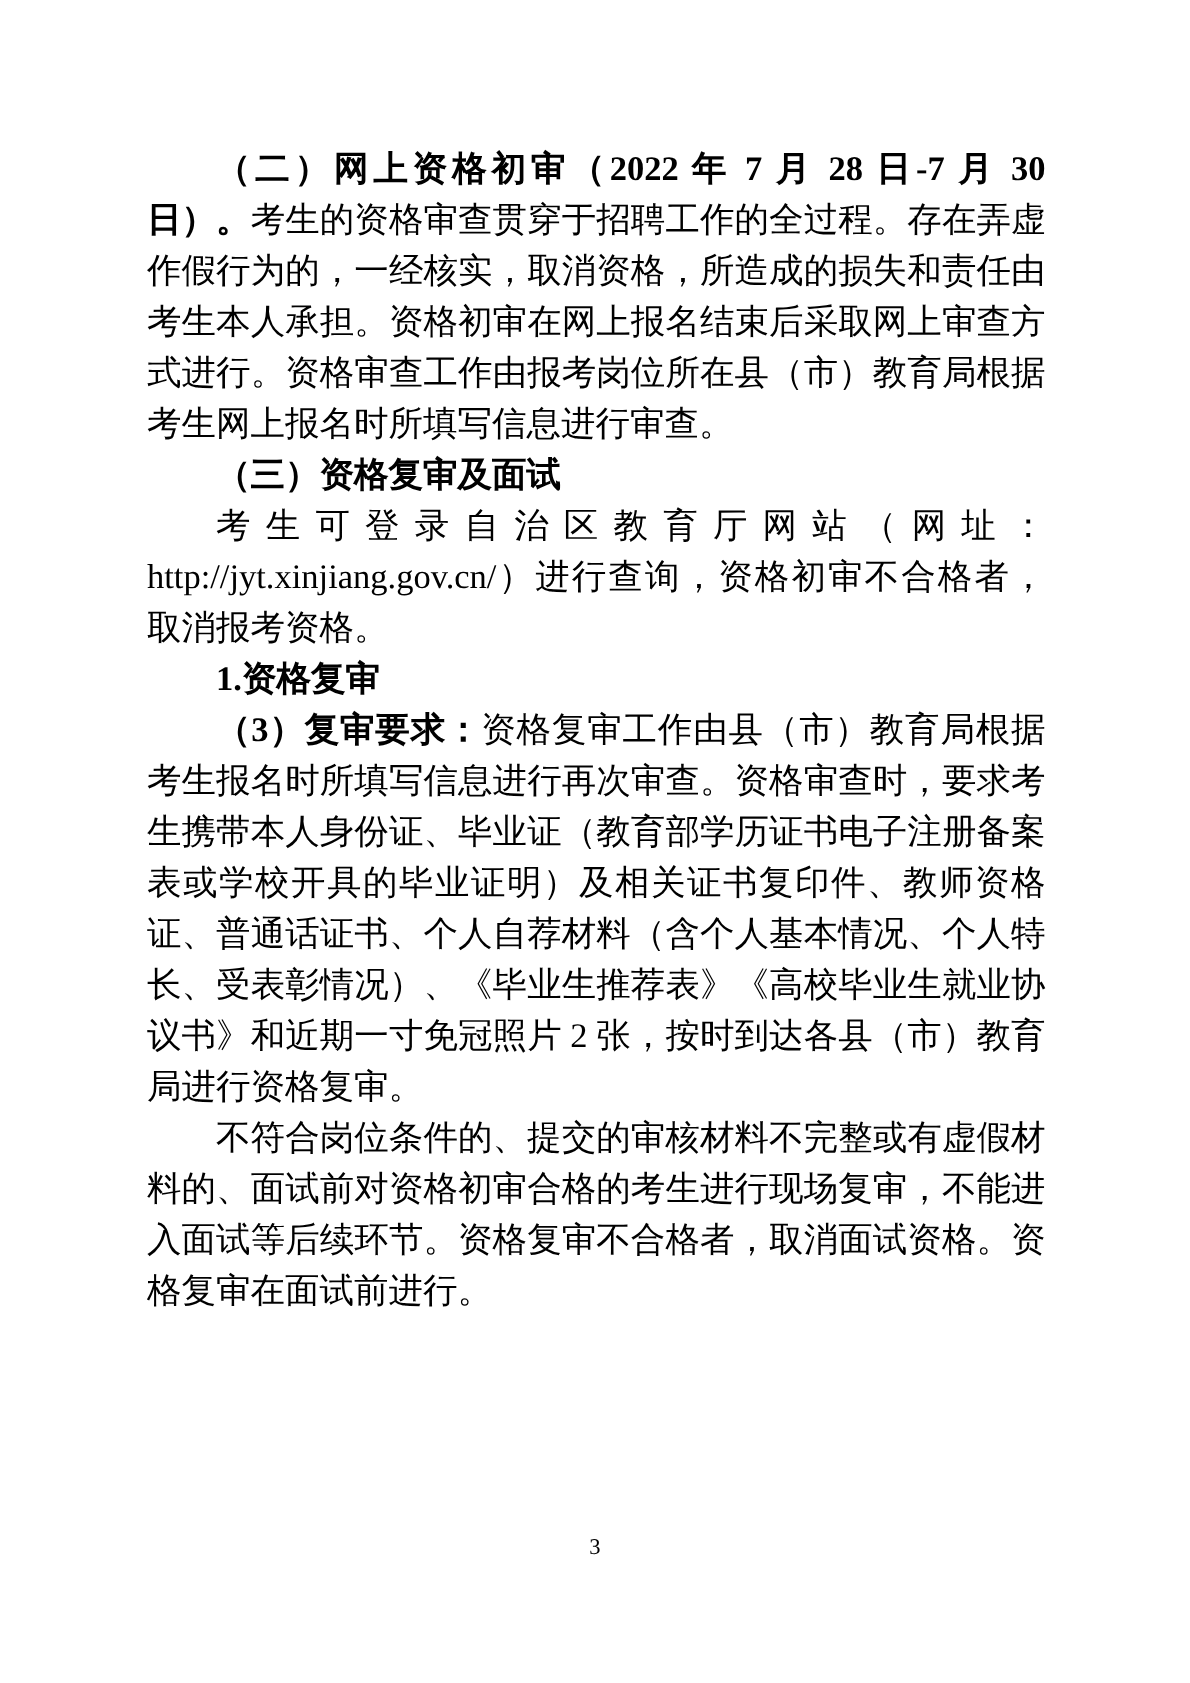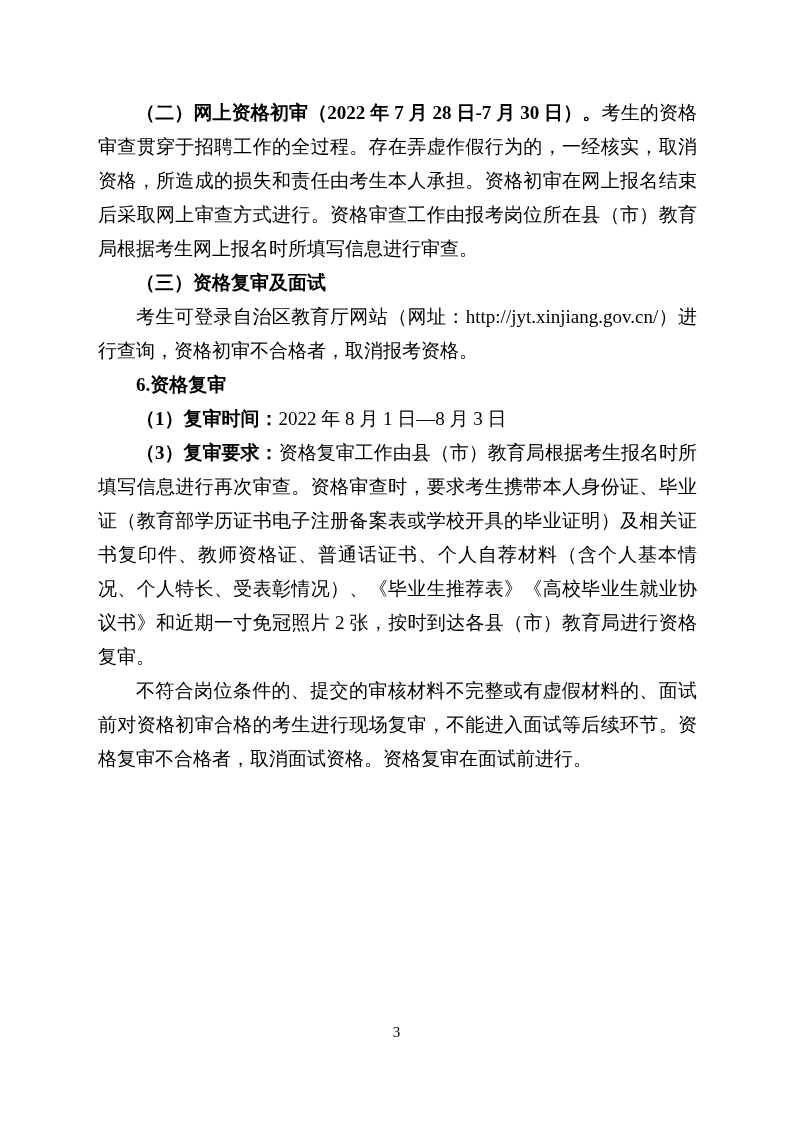--- a/index.html
+++ b/index.html
@@ -17,21 +17,21 @@
     color: #000000;
   }
   .doc-content {
     position: absolute;
     left: 98px;
     top: 96px;
     width: 599px;
   }
   .para {
     margin: 0;
-    font-size: 19px;
+    font-size: 23px;
     line-height: 34px;
     text-align: justify;
     letter-spacing: 0;
     word-break: normal;
   }
   .para.indent {
     text-indent: 2em;
   }
   .seg-bold {
     font-weight: 700;
@@ -51,21 +51,20 @@
   }
 </style>
 </head>
 <body>
 
 <div class="doc-page">
   <div class="doc-content">
       <p class="para indent"><span class="seg-bold ">（二）网上资格初审（2022 年 7 月 28 日-7 月 30 日）。</span><span class="">考生的资格审查贯穿于招聘工作的全过程。存在弄虚作假行为的，一经核实，取消资格，所造成的损失和责任由考生本人承担。资格初审在网上报名结束后采取网上审查方式进行。资格审查工作由报考岗位所在县（市）教育局根据考生网上报名时所填写信息进行审查。</span></p>
       <p class="para indent"><span class="seg-bold ">（三）资格复审及面试</span></p>
       <p class="para indent"><span class="">考生可登录自治区教育厅网站（网址：</span><span class="seg-nowrap">http://jyt.xinjiang.gov.cn/</span><span class="">）进行查询，资格初审不合格者，取消报考资格。</span></p>
-      <p class="para indent"><span class="seg-bold ">6.资格复审</span></p>
-      <p class="para indent"><span class="seg-bold ">（1）复审时间：</span><span class="">2022 年 8 月 1 日—8 月 3 日</span></p>
+      <p class="para indent"><span class="seg-bold ">1.资格复审</span></p>
       <p class="para indent"><span class="seg-bold ">（3）复审要求：</span><span class="">资格复审工作由县（市）教育局根据考生报名时所填写信息进行再次审查。资格审查时，要求考生携带本人身份证、毕业证（教育部学历证书电子注册备案表或学校开具的毕业证明）及相关证书复印件、教师资格证、普通话证书、个人自荐材料（含个人基本情况、个人特长、受表彰情况）、《毕业生推荐表》《高校毕业生就业协议书》和近期一寸免冠照片 2 张，按时到达各县（市）教育局进行资格复审。</span></p>
       <p class="para indent"><span class="">不符合岗位条件的、提交的审核材料不完整或有虚假材料的、面试前对资格初审合格的考生进行现场复审，不能进入面试等后续环节。资格复审不合格者，取消面试资格。资格复审在面试前进行。</span></p>
     </div>
   <div class="page-footer">
     <span>3</span>
   </div>
 </div>
 
 </body></html>

